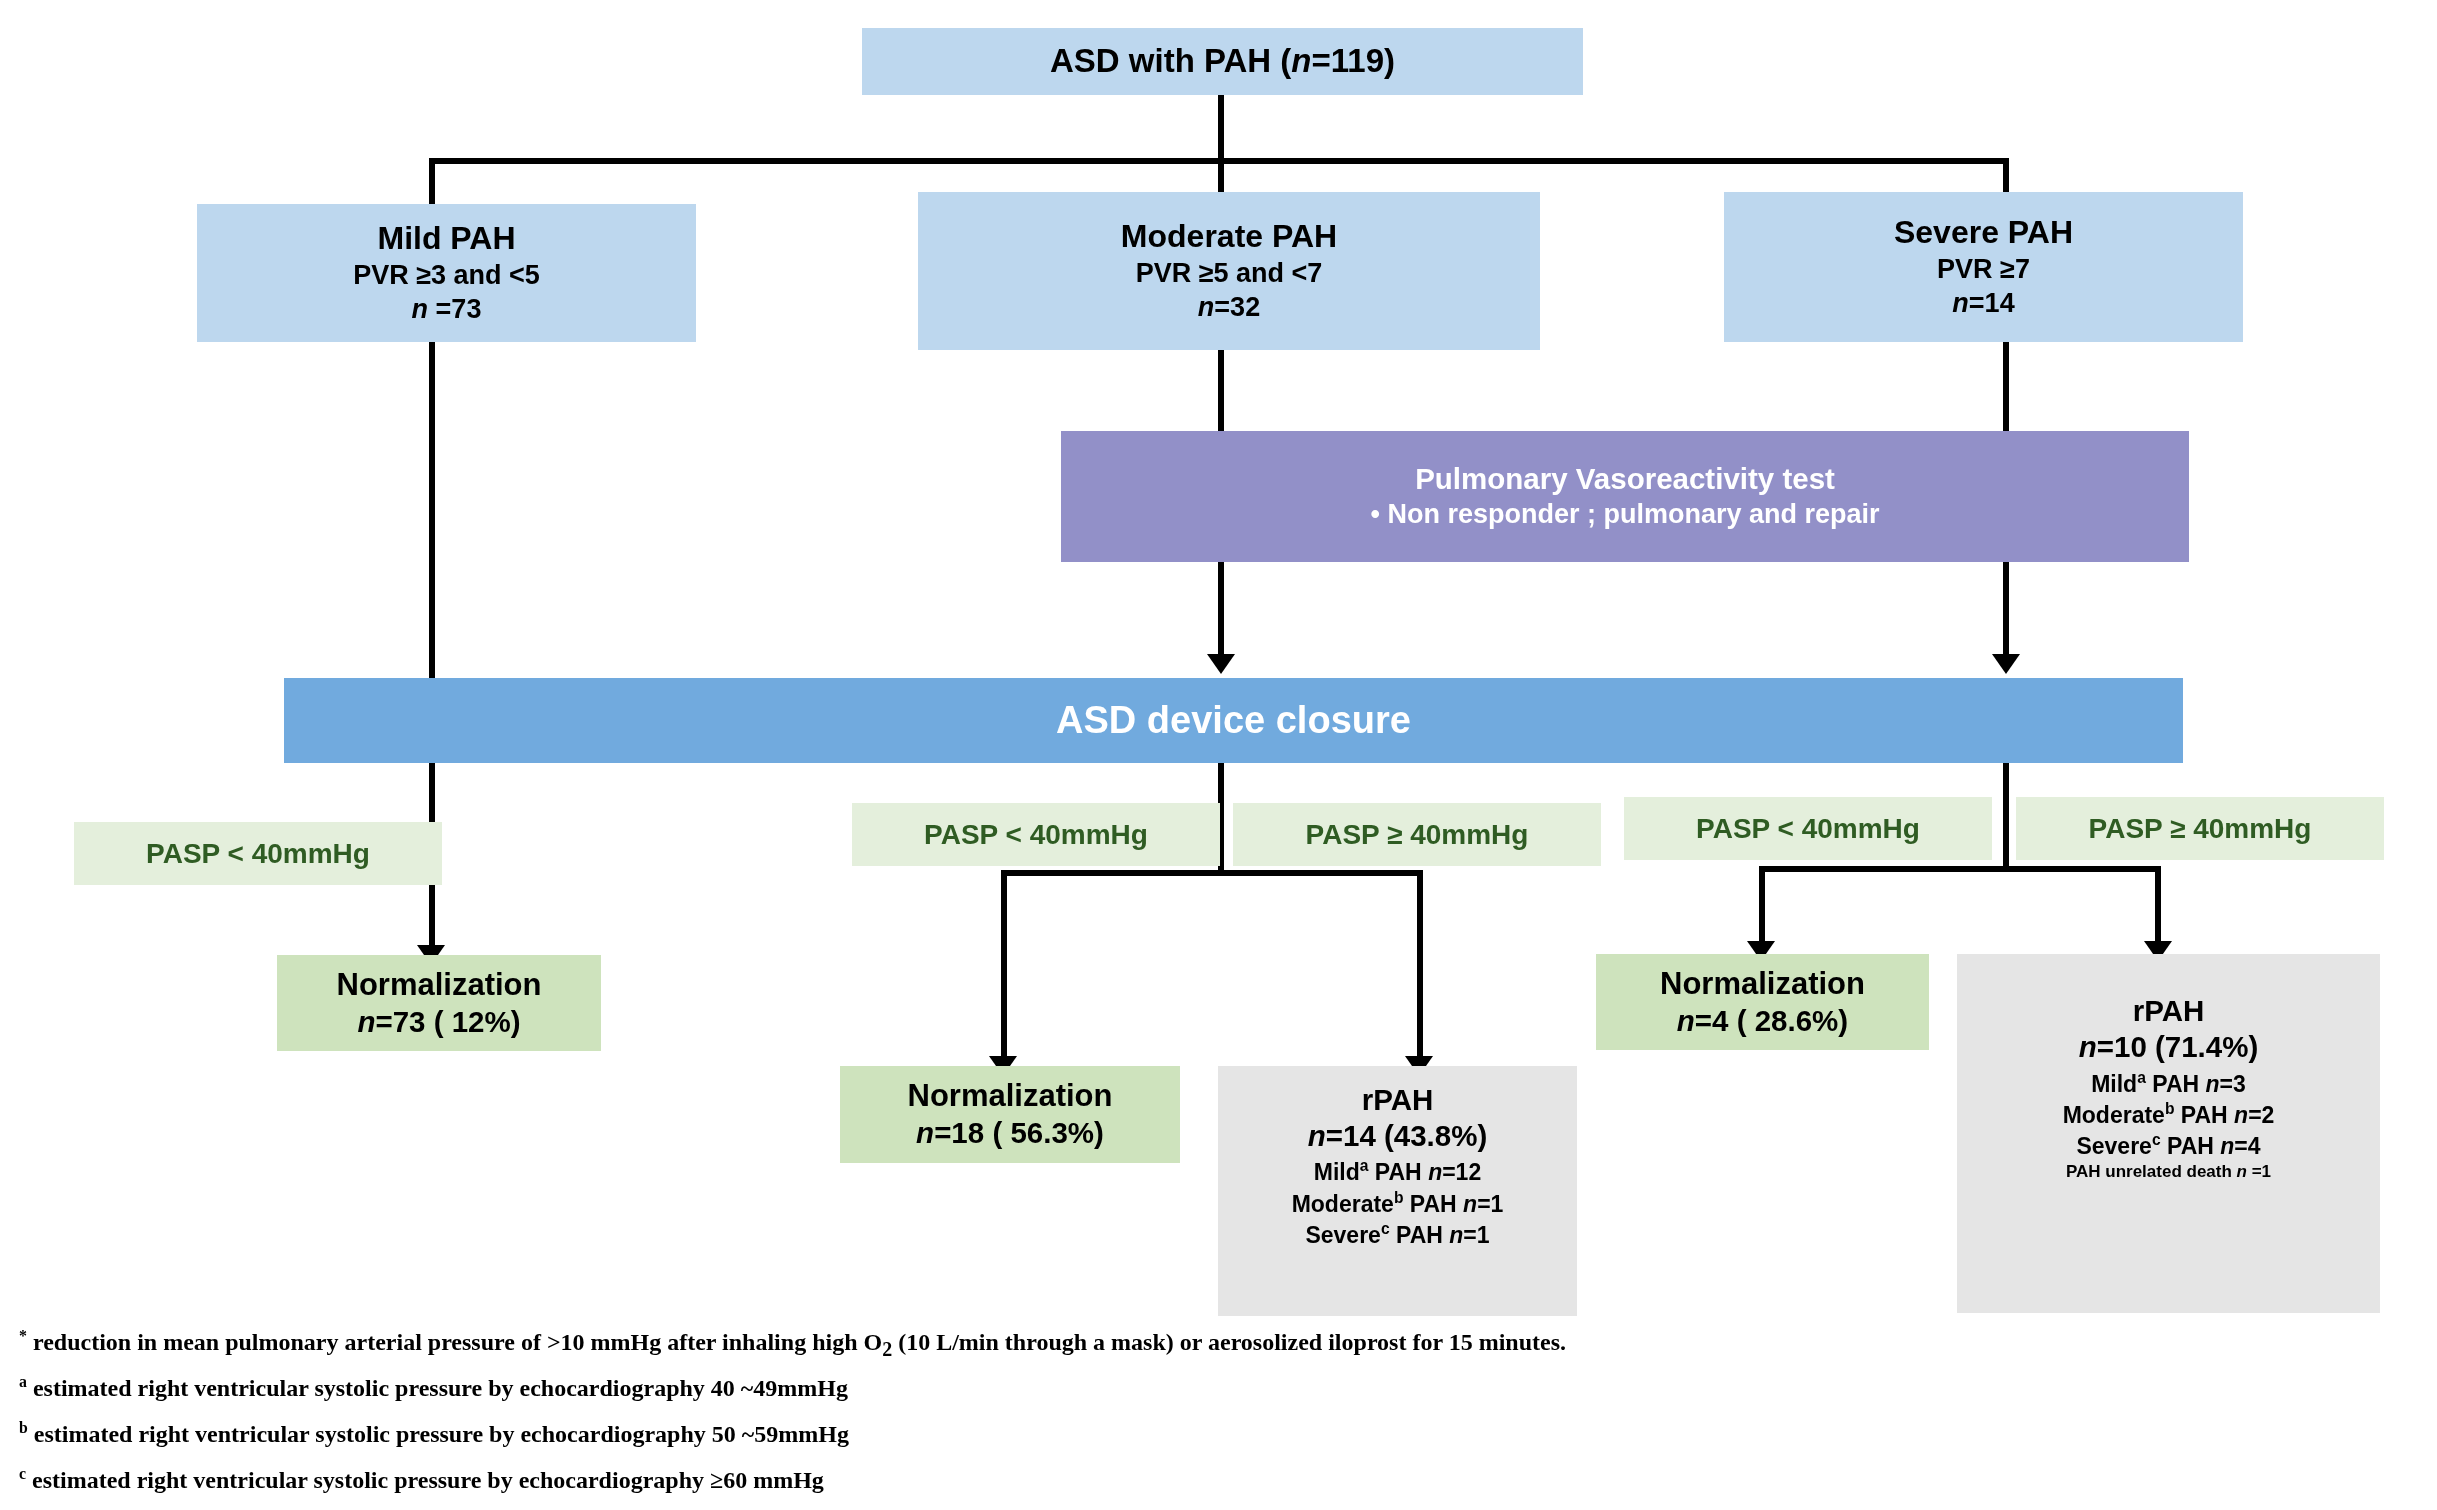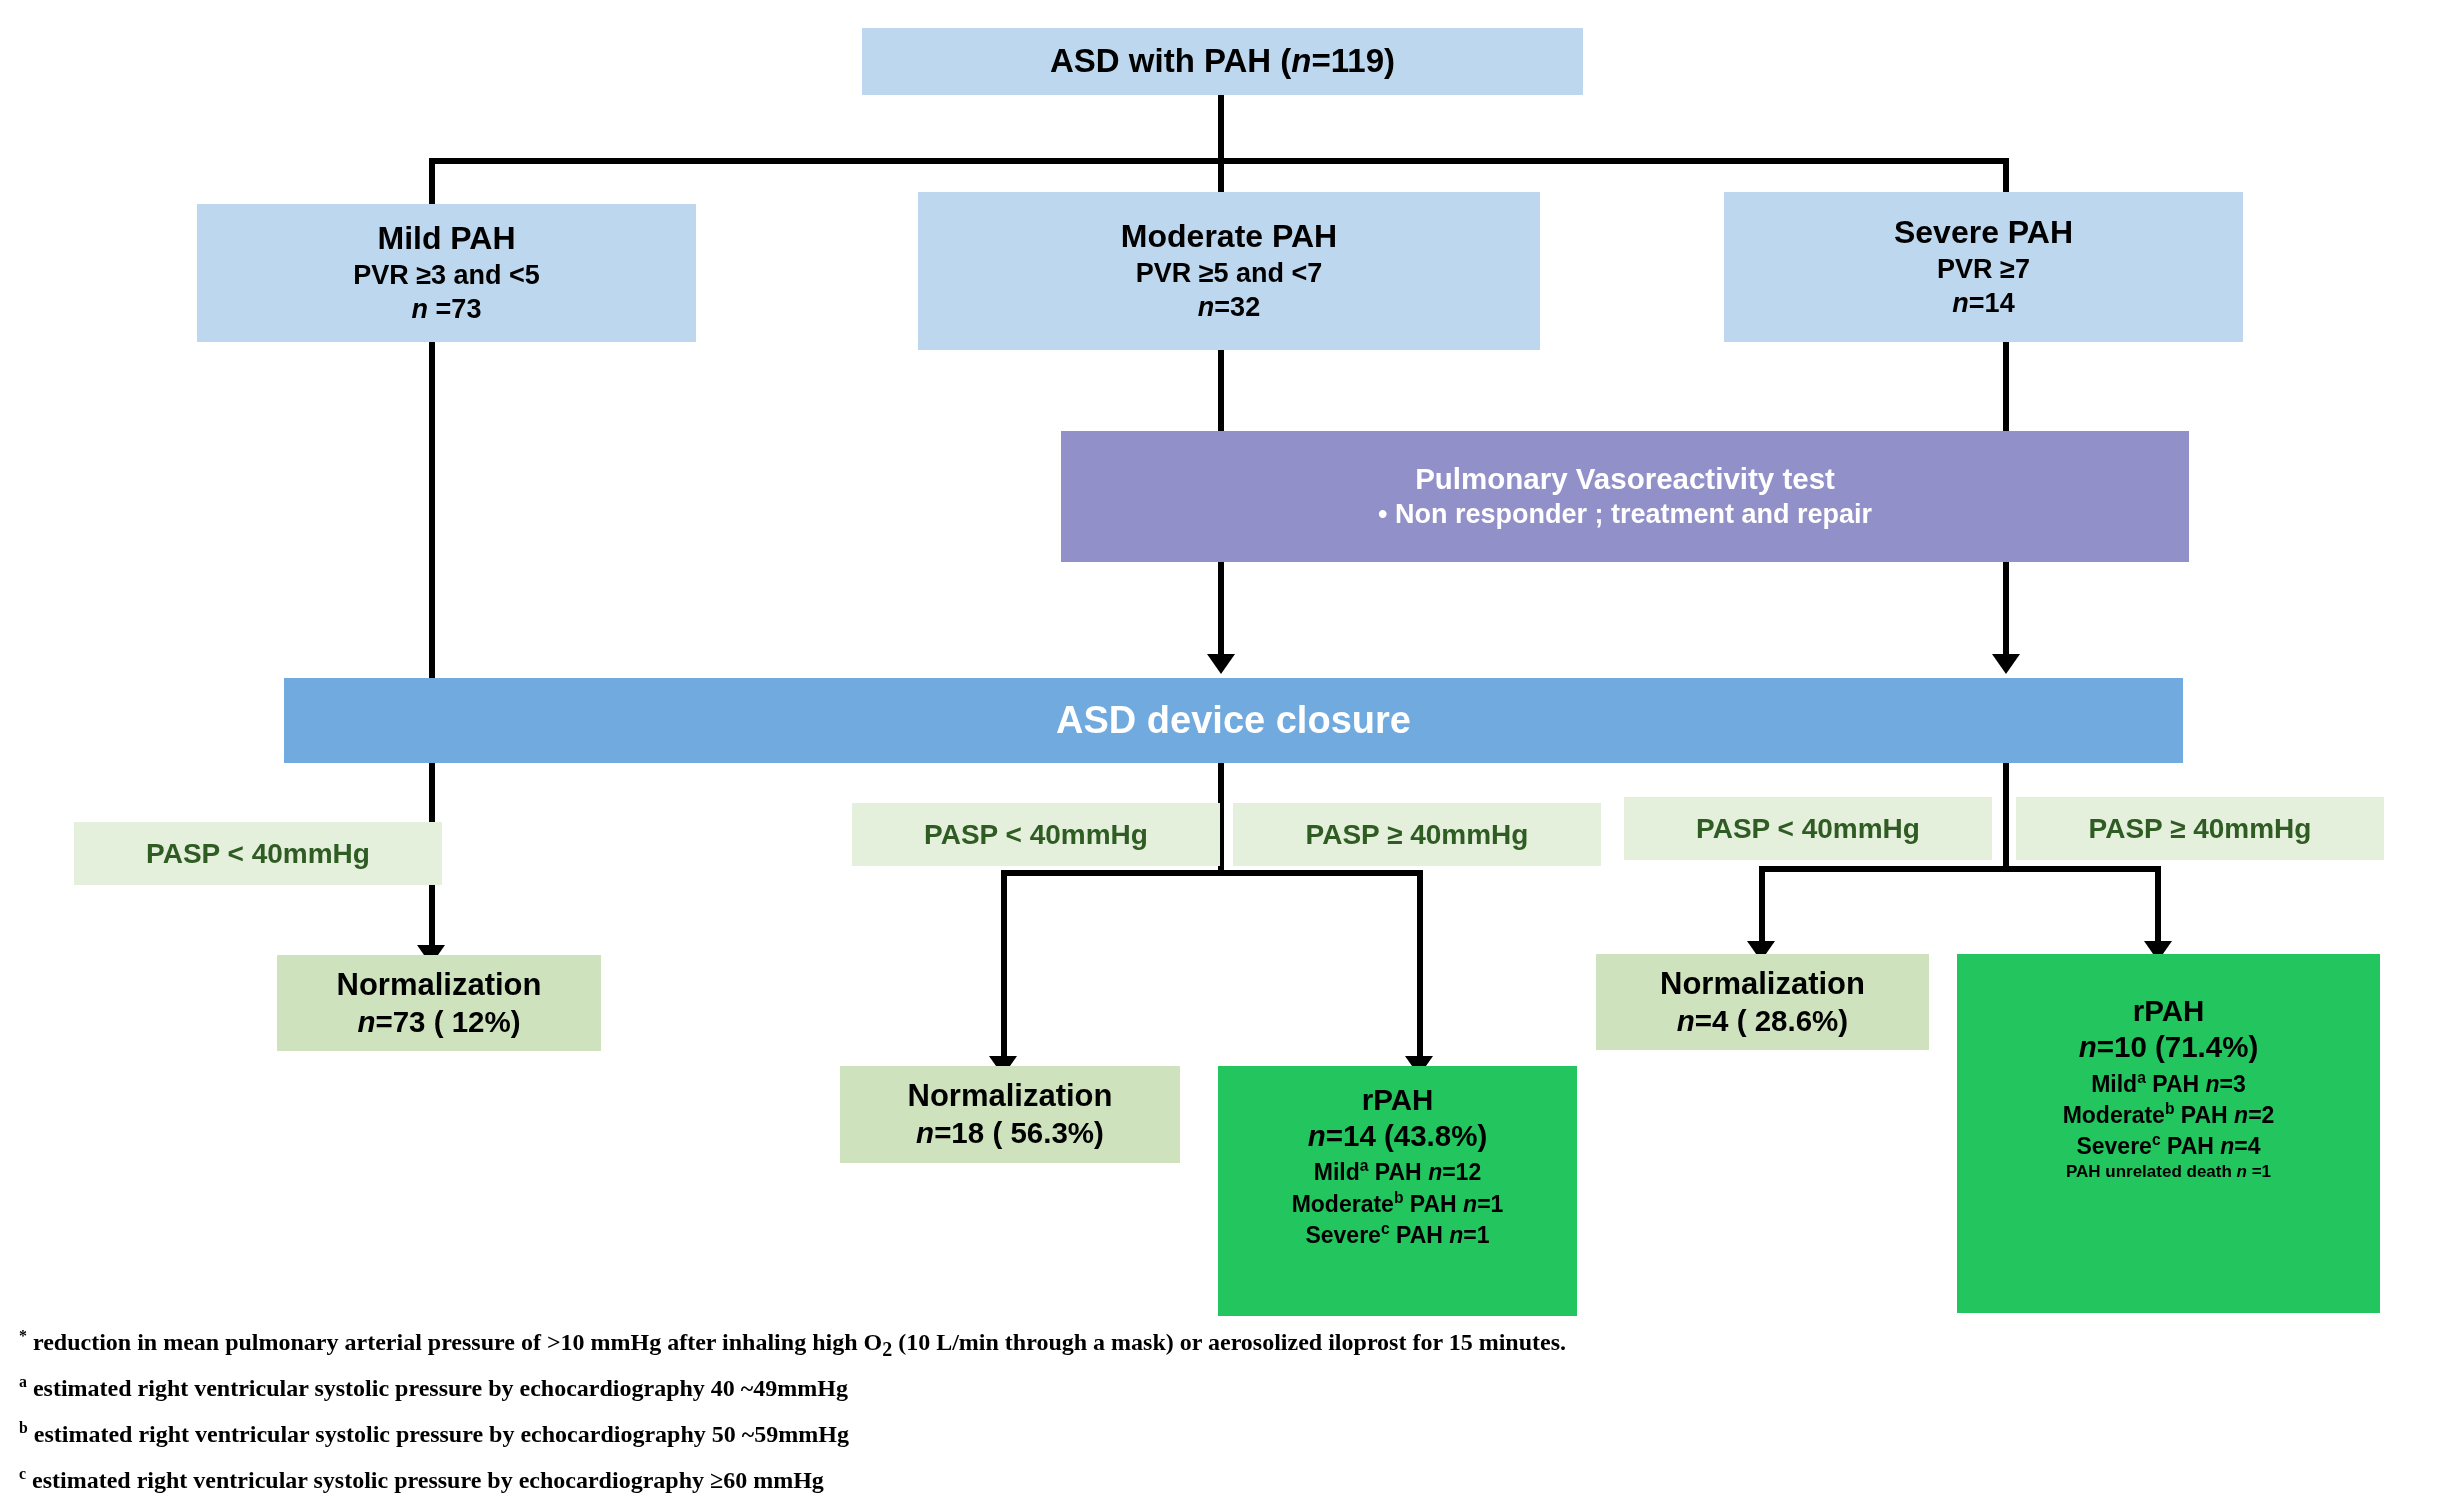--- a/index.html
+++ b/index.html
@@ -10,21 +10,21 @@
 
   
   .box{display:flex;flex-direction:column;align-items:center;justify-content:center;
        text-align:center;line-height:1.18;}
 
   .blue-light{background:#bdd7ee;}
   .blue-bar{background:#71aade;color:#ffffff;}
   .purple{background:#9290c8;color:#ffffff;}
   .green{background:#cee3bd;color:#000;}
   .green-tag{background:#e4efdc;color:#2f5c23;}
-  .orange{background:#22c55e;color:#000;}
+  .orange{background:#e5e5e5;color:#000;}
 
   .t-title{font-weight:bold;}
   .ital{font-style:italic;}
   sup{font-size:.68em;vertical-align:super;font-weight:bold;}
 
   
   .vline{background:#000;width:5.8px;}
   .hline{background:#000;height:5.8px;}
 
   .arrow-down{width:0;height:0;border-left:14px solid transparent;
@@ -101,21 +101,21 @@
   <div style="font-size:27px;font-weight:bold;margin-top:2.6px;">PVR ≥7</div>
   <div style="font-size:27px;font-weight:bold;margin-top:2.6px;">
     <span class="ital">n</span><span>=14</span>
   </div>
 </div>
 
 <div class="abs box purple" style="left:1061px;top:431px;width:1128px;height:131px;">
   <div class="t-title" style="font-size:29.5px;">Pulmonary Vasoreactivity test</div>
   <div style="font-size:27px;font-weight:bold;margin-top:2.6px;">
     <span>•</span>
-    <span>Non responder ; treatment and repair</span>
+    <span>Non responder ; pulmonary and repair</span>
   </div>
 </div>
 
 <div class="abs box blue-bar" style="left:284px;top:678px;width:1899px;height:85px;">
   <div class="t-title" style="font-size:38px;">ASD device closure</div>
 </div>
 
 <div class="abs box green-tag" style="left:74px;top:822px;width:368px;height:63px;font-size:28px;font-weight:bold;">
   <span>PASP &lt;  40mmHg</span>
 </div>

